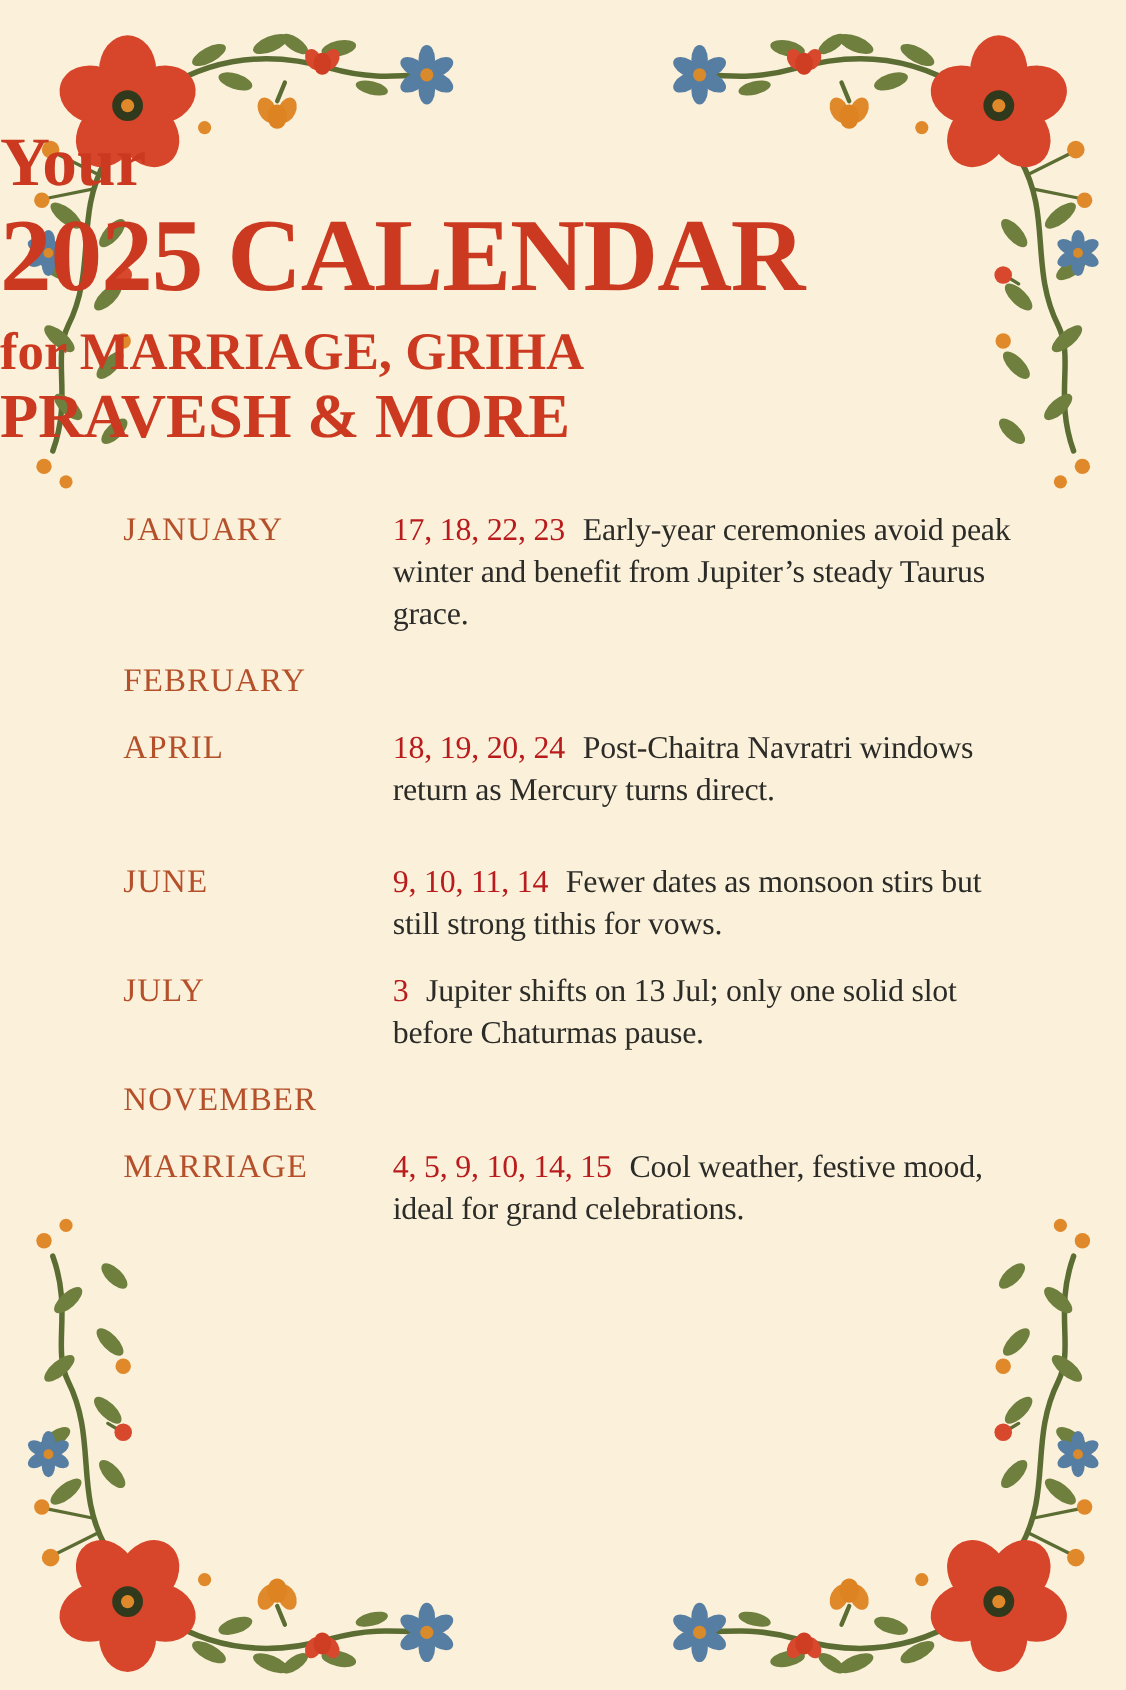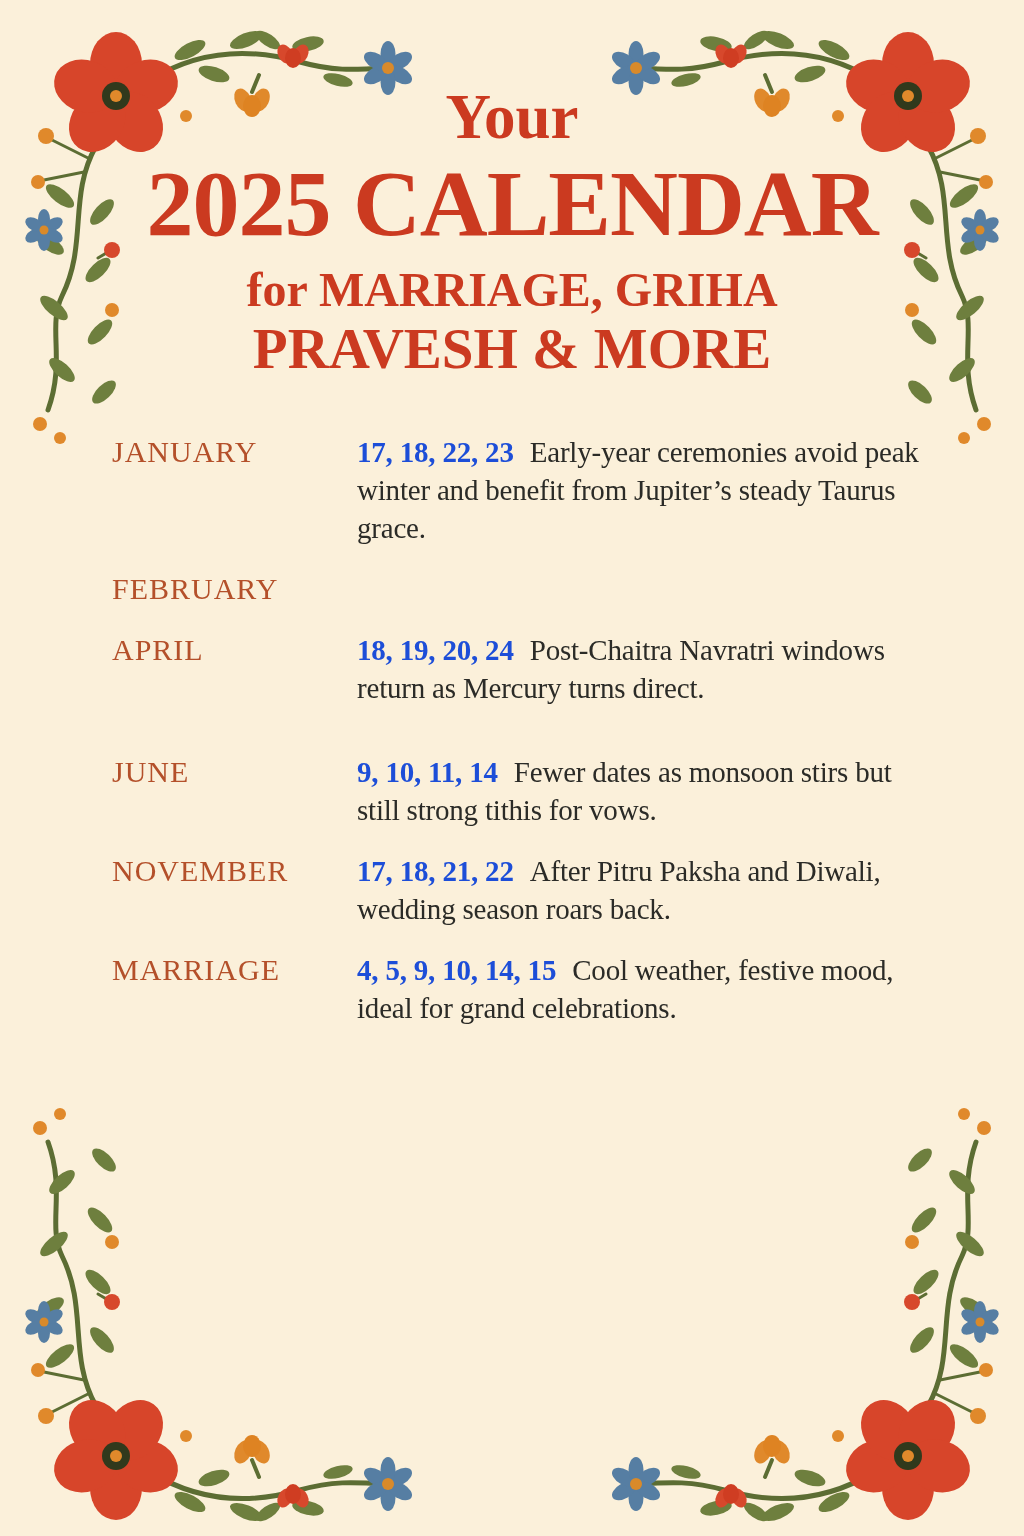--- a/index.html
+++ b/index.html
@@ -8,31 +8,31 @@
     background:#fbf0da;
     font-family:"Liberation Serif", serif;
   }
   
   .corner{position:absolute;width:470px;height:450px;pointer-events:none}
   .corner-tl{top:0;left:0}
   .corner-tr{top:0;right:0;transform:scaleX(-1)}
   .corner-bl{bottom:-16px;left:0;transform:scaleY(-1)}
   .corner-br{bottom:-16px;right:0;transform:scale(-1,-1)}
   
-  .title-block{position:relative;z-index:2;text-align:center;padding-top:84px;color:#cb3a20;font-weight:700}
+  .title-block{position:relative;z-index:2;padding-top:114px;color:#cb3a20;font-weight:700}
   .title-line1{font-size:63px;line-height:1.05}
   .title-line2{font-size:94px;line-height:1.02;margin-top:6px;letter-spacing:-1px}
   .title-line3{font-size:48px;line-height:1.12;margin-top:11px}
   .title-line4{font-size:57px;line-height:1.12}
   
   .month-list{position:relative;z-index:2;margin:52px 84px 0 112px}
   .month-row{display:grid;grid-template-columns:245px 1fr;margin-bottom:23px}
   .month-name{font-size:30px;font-weight:400;color:#b4502a;letter-spacing:1px;line-height:38px}
   .month-desc{margin:0;font-size:29px;line-height:38px;color:#2b2b27;max-width:583px;letter-spacing:-0.2px}
-  .month-dates{font-weight:700;color:#1d4ed8;margin-right:16px}
+  .month-dates{font-weight:400;color:#b91c1c;margin-right:16px}
 </style>
 </head>
 <body>
 
 <svg class="corner corner-tl" viewBox="0 0 470 450" aria-hidden="true">
   <defs>
     <g id="corner-art">
 
       <g>
         <path d="M150 80 C205 46 258 50 300 62 C332 71 352 70 386 68" fill="none" stroke="#5c6d33" stroke-width="5" stroke-linecap="round"></path>
@@ -153,24 +153,27 @@
   </div>
 
   <div class="month-row">
   </div>
 
   <div class="month-row">
     <div class="month-name">JUNE</div>
     <p class="month-desc"><span class="month-dates">9, 10, 11, 14</span><span>Fewer dates as monsoon stirs but still strong tithis for vows.</span></p>
   </div>
 
+  <div class="month-row">
+    <div class="month-name">JULY</div>
+    <p class="month-desc"><span class="month-dates">3</span><span>Jupiter shifts on 13 Jul; only one solid slot before Chaturmas pause.</span></p>
+  </div>
 
   <div class="month-row">
     <div class="month-name">NOVEMBER</div>
-    <p class="month-desc"><span class="month-dates">17, 18, 21, 22</span><span>After Pitru Paksha and Diwali, wedding season roars back.</span></p>
   </div>
 
   <div class="month-row">
     <div class="month-name">MARRIAGE</div>
     <p class="month-desc"><span class="month-dates">4, 5, 9, 10, 14, 15</span><span>Cool weather, festive mood, ideal for grand celebrations.</span></p>
   </div>
 
 </main>
 
 </body></html>

